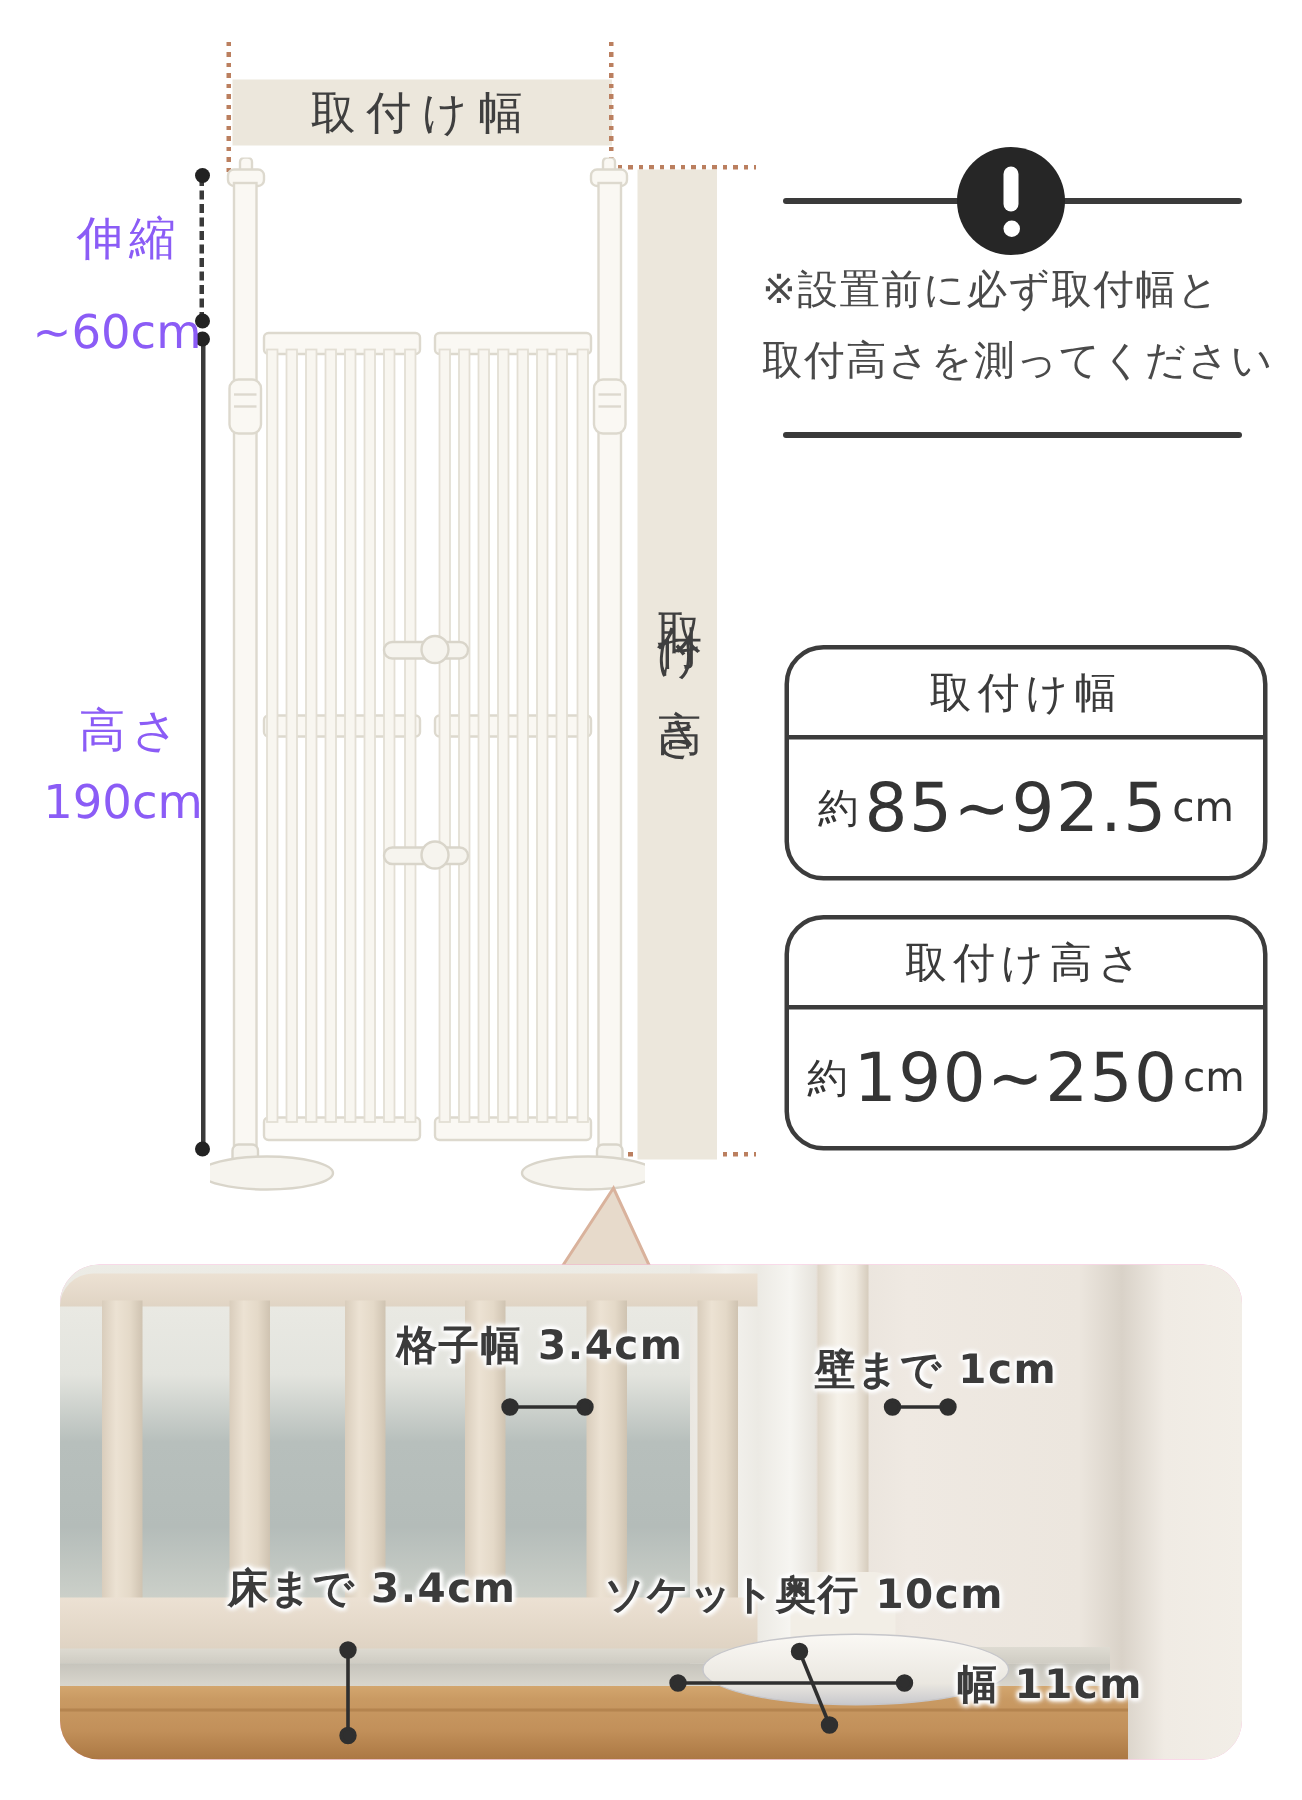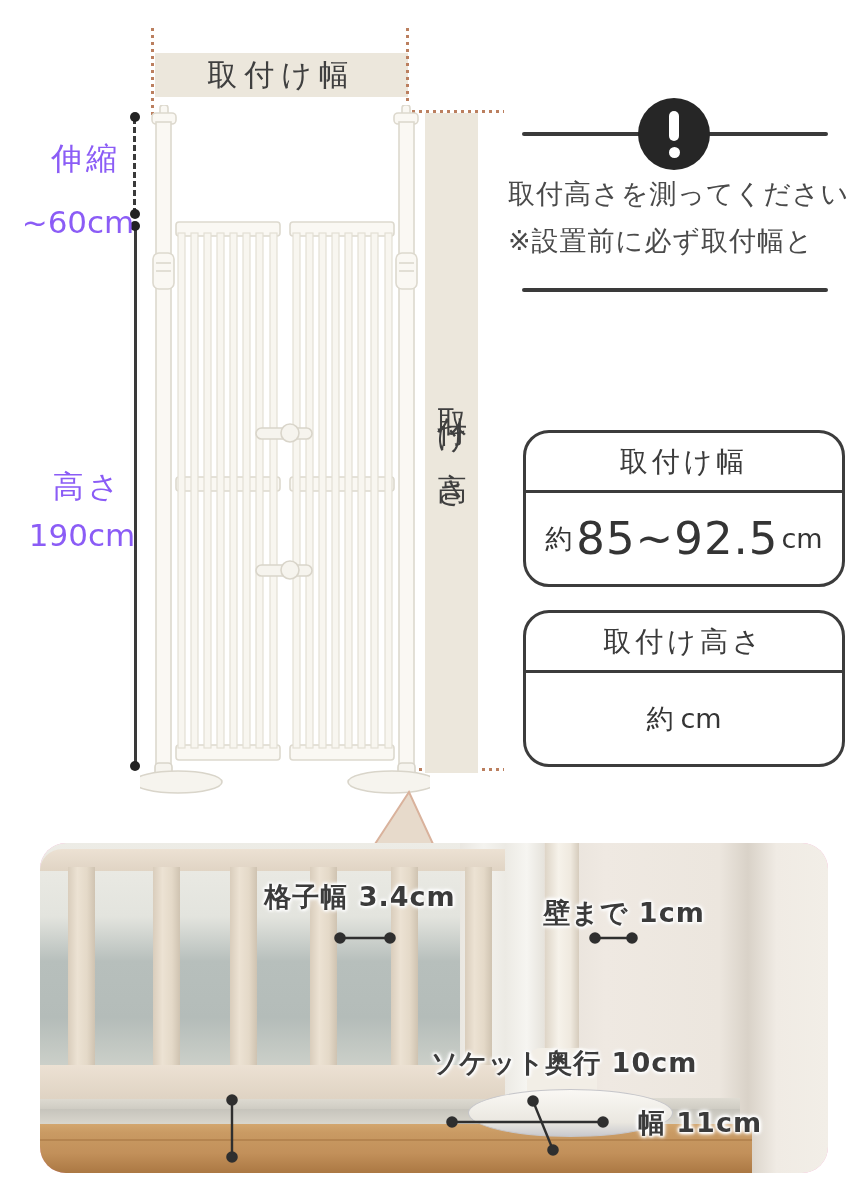--- a/index.html
+++ b/index.html
@@ -88,21 +88,21 @@
     border-radius:14px; background:#f2eee6; }
   .p-socket-base { position:absolute; left:428px; top:246px; width:205px; height:48px;
     border-radius:50%; background:linear-gradient(to bottom,#faf8f4,#eae7e0 70%,#c9c9cd);
     border:1px solid #c6c6ca; }
   .p-label { position:absolute; font-size:27px; font-weight:600; color:#3b3b3b; text-align:center;
     white-space:nowrap; letter-spacing:1px;
     text-shadow:0 0 3px #fff,0 0 3px #fff,0 0 4px #fff,0 0 5px #fff,0 0 6px #fff,1px 1px 3px #fff,-1px -1px 3px #fff; }
   .lab-lattice { left:208px; top:36px;  width:224px; }
   .lab-wall    { left:474px; top:52px;  width:220px; }
   .lab-floor   { left:96px;  top:198px; width:224px; }
-  .lab-socket  { left:372px; top:202px; width:304px; }
+  .lab-socket  { left:344px; top:202px; width:304px; }
   .lab-width11 { left:570px; top:262px; width:180px; }
   .connectors { position:absolute; left:0; top:0; pointer-events:none; }
 </style>
 </head>
 <body>
 
 <div class="canvas">
 
   <div class="width-bar">
     <span>取付け幅</span>
@@ -185,37 +185,38 @@
   <div class="mlabel lab-ext2">~60cm</div>
   <div class="mlabel lab-h1">高さ</div>
   <div class="mlabel lab-h2">190cm</div>
 
   <div class="rule rule-top"></div>
   <div class="warn-circle">
     <div class="warn-bar"></div>
     <div class="warn-dot"></div>
   </div>
   <div class="warn-text">
+    <div>※設置前に必ず取付幅と</div>
     <div>取付高さを測ってください</div>
-    <div>※設置前に必ず取付幅と</div>
   </div>
   <div class="rule rule-bot"></div>
 
   <div class="spec-box b1">
     <div class="spec-title">取付け幅</div>
     <div class="spec-value">
       <span class="pre">約</span>
       <span class="num">85~92.5</span>
       <span class="unit">cm</span>
     </div>
   </div>
   <div class="spec-box b2">
     <div class="spec-title">取付け高さ</div>
     <div class="spec-value">
       <span class="pre">約</span>
+      <span class="num">190~250</span>
       <span class="unit">cm</span>
     </div>
   </div>
 
   <svg class="pointer-svg" width="68" height="56" viewBox="0 0 68 56">
     <polygon points="5,55 39,3 63,55" fill="#e7dacb" stroke="#d9b29c" stroke-width="2"></polygon>
   </svg>
 
   <div class="photo">
     <div class="p-wall-right"></div>
@@ -255,17 +256,18 @@
           <circle cx="493" cy="258" r="4.6"></circle>
           <circle cx="513" cy="307" r="4.6"></circle>
         <line x1="412" y1="279" x2="563" y2="279"></line>
           <circle cx="412" cy="279" r="4.6"></circle>
           <circle cx="563" cy="279" r="4.6"></circle>
       </g>
     </svg>
 
     <div class="p-label lab-lattice">格子幅 3.4cm</div>
     <div class="p-label lab-wall">壁まで 1cm</div>
+    <div class="p-label lab-floor">床まで 3.4cm</div>
     <div class="p-label lab-socket">ソケット奥行 10cm</div>
     <div class="p-label lab-width11">幅 11cm</div>
   </div>
 
 </div>
 
 </body></html>

